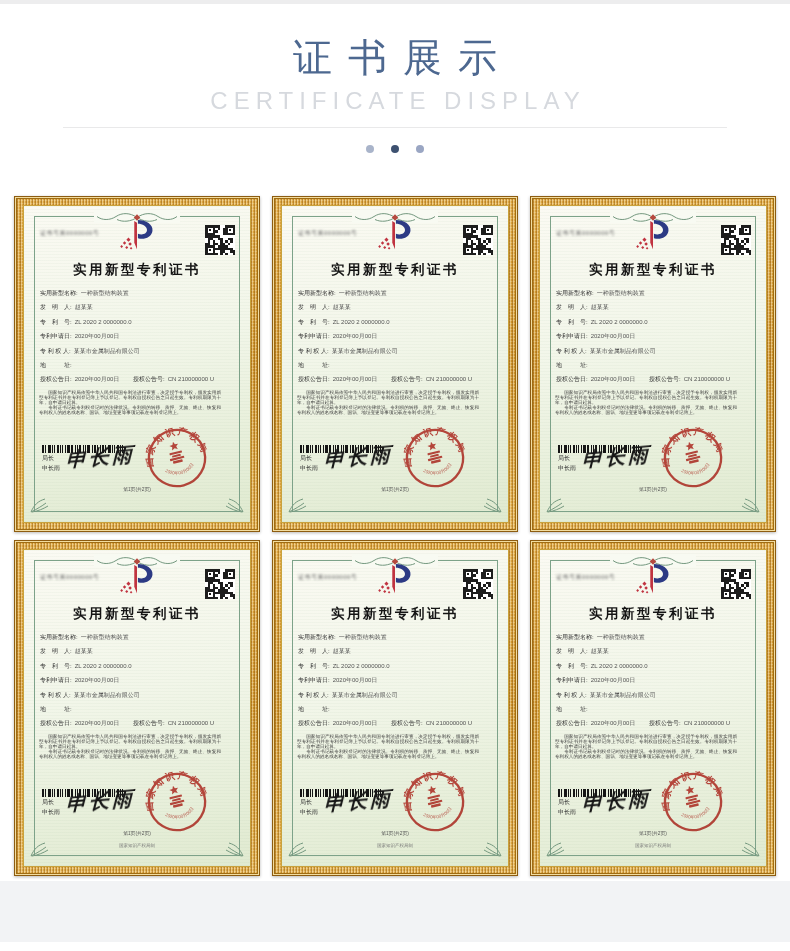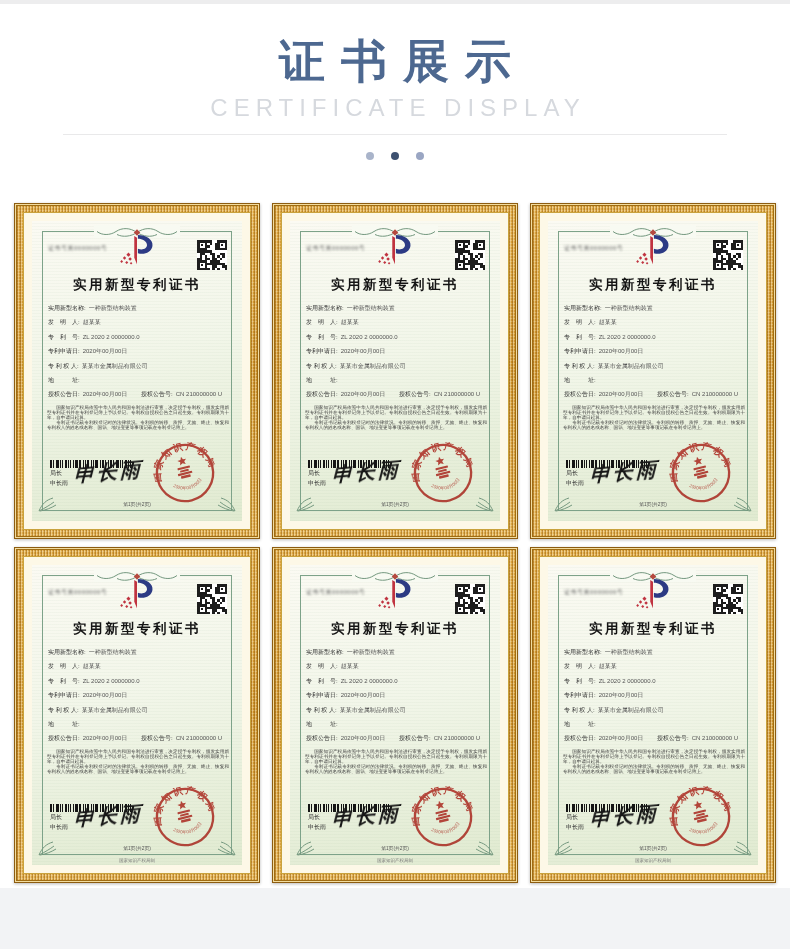--- a/index.html
+++ b/index.html
@@ -3,21 +3,21 @@
 <meta charset="utf-8">
 <style>
   * { margin:0; padding:0; box-sizing:border-box; }
   html,body { width:790px; background:#ffffff; font-family:"Liberation Sans", sans-serif; }
   body { height:951px; overflow:hidden; }
 
   
   .top-strip { height:4px; background:#ededee; }
   .hd { padding-top:34px; text-align:center; }
   .hd h1 {
-    font-size:46px; line-height:1; font-weight:700;
+    font-size:39px; line-height:1; font-weight:400;
     color:var(--accent_blue,#4d6890);
     letter-spacing:16px; text-indent:16px;
   }
   .hd .sub {
     margin-top:12px; font-size:24px; line-height:1;
     color:var(--subtitle_gray,#d6d9de); letter-spacing:6px; text-indent:6px; font-weight:400;
   }
   .divider { margin:14px auto 0; width:664px; height:1px; background:#e9e9ea; }
   .dots { display:flex; justify-content:center; gap:17px; margin-top:17px; }
   .dot { width:8px; height:8px; border-radius:50%; cursor:pointer; }
@@ -33,21 +33,21 @@
   
   .cert {
     height:336px; padding:8px; border:1px solid #8d5c10;
     background:
       repeating-linear-gradient(90deg, rgba(255,240,200,.45) 0 1px, rgba(0,0,0,0) 1px 2px, rgba(146,90,15,.45) 2px 3px),
       repeating-linear-gradient(0deg, rgba(255,238,190,.3) 0 1px, rgba(0,0,0,0) 1px 3px),
       linear-gradient(180deg,#dba43e,#c78c24 50%,#dca845);
     box-shadow: inset 0 0 0 1px #f3dda0, inset 0 0 0 2px #a06c12, 0 1px 3px rgba(0,0,0,.28);
     cursor:pointer;
   }
-  .mat { height:100%; border:1px solid #c9a23d; background:var(--mat_cream,#fdf8e7); padding:8px; }
+  .mat { height:100%; border:1px solid #c9a23d; background:var(--mat_cream,#fdf8e7); }
   .paper {
     position:relative; height:100%; overflow:hidden;
     background:
       repeating-linear-gradient(0deg, rgba(122,158,122,.05) 0 1px, transparent 1px 3px),
       linear-gradient(168deg,#fbfaf3 0%,#f2f6e9 45%,#e0ead0 100%);
   }
   .gborder { position:absolute; inset:10px; border:1px solid var(--border_green,#7da289); }
   .orn-top { position:absolute; top:4px; left:50%; transform:translateX(-50%); width:86px; height:13px; background:#f8faf2; }
   .orn-bl { position:absolute; left:6px; bottom:5px; }
   .orn-br { position:absolute; right:6px; bottom:5px; transform:scaleX(-1); }

